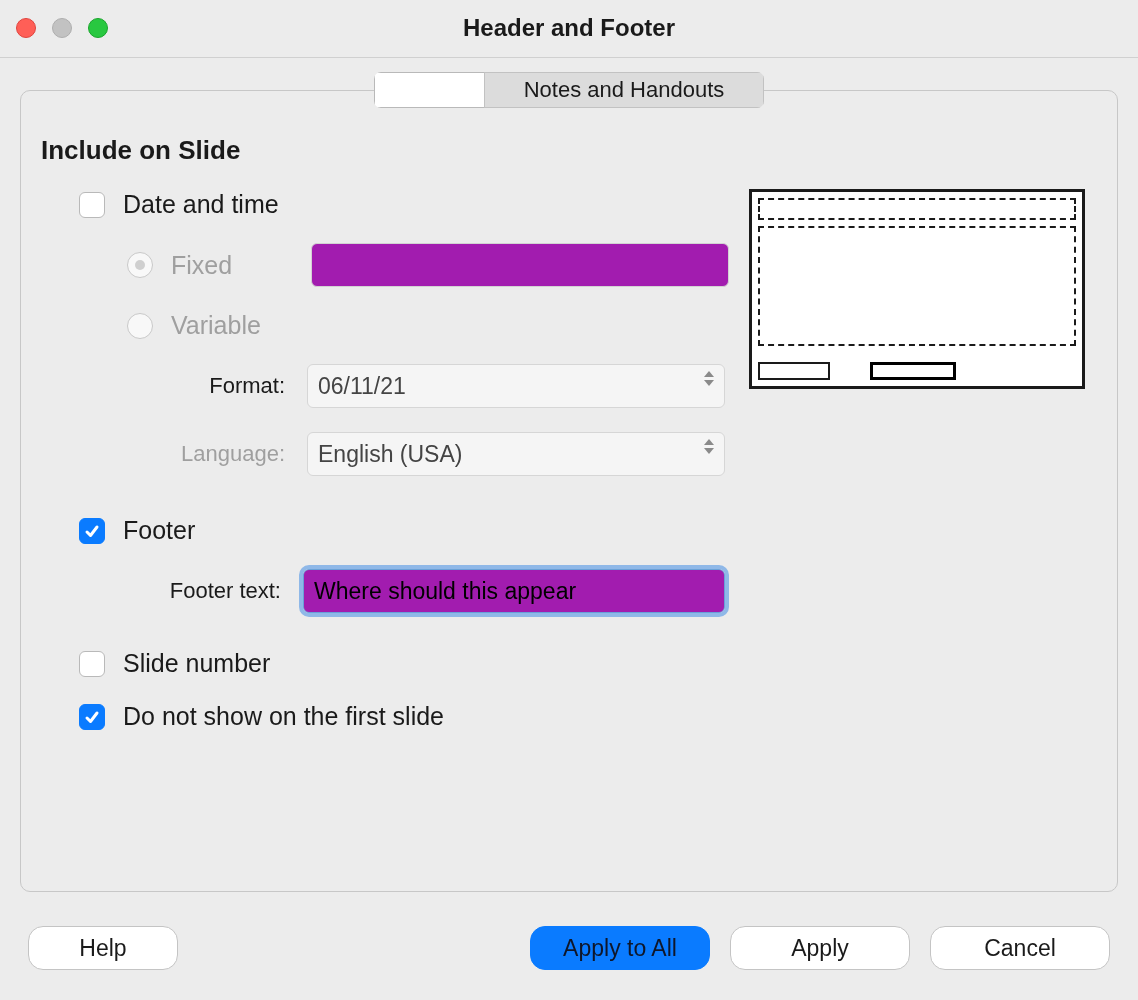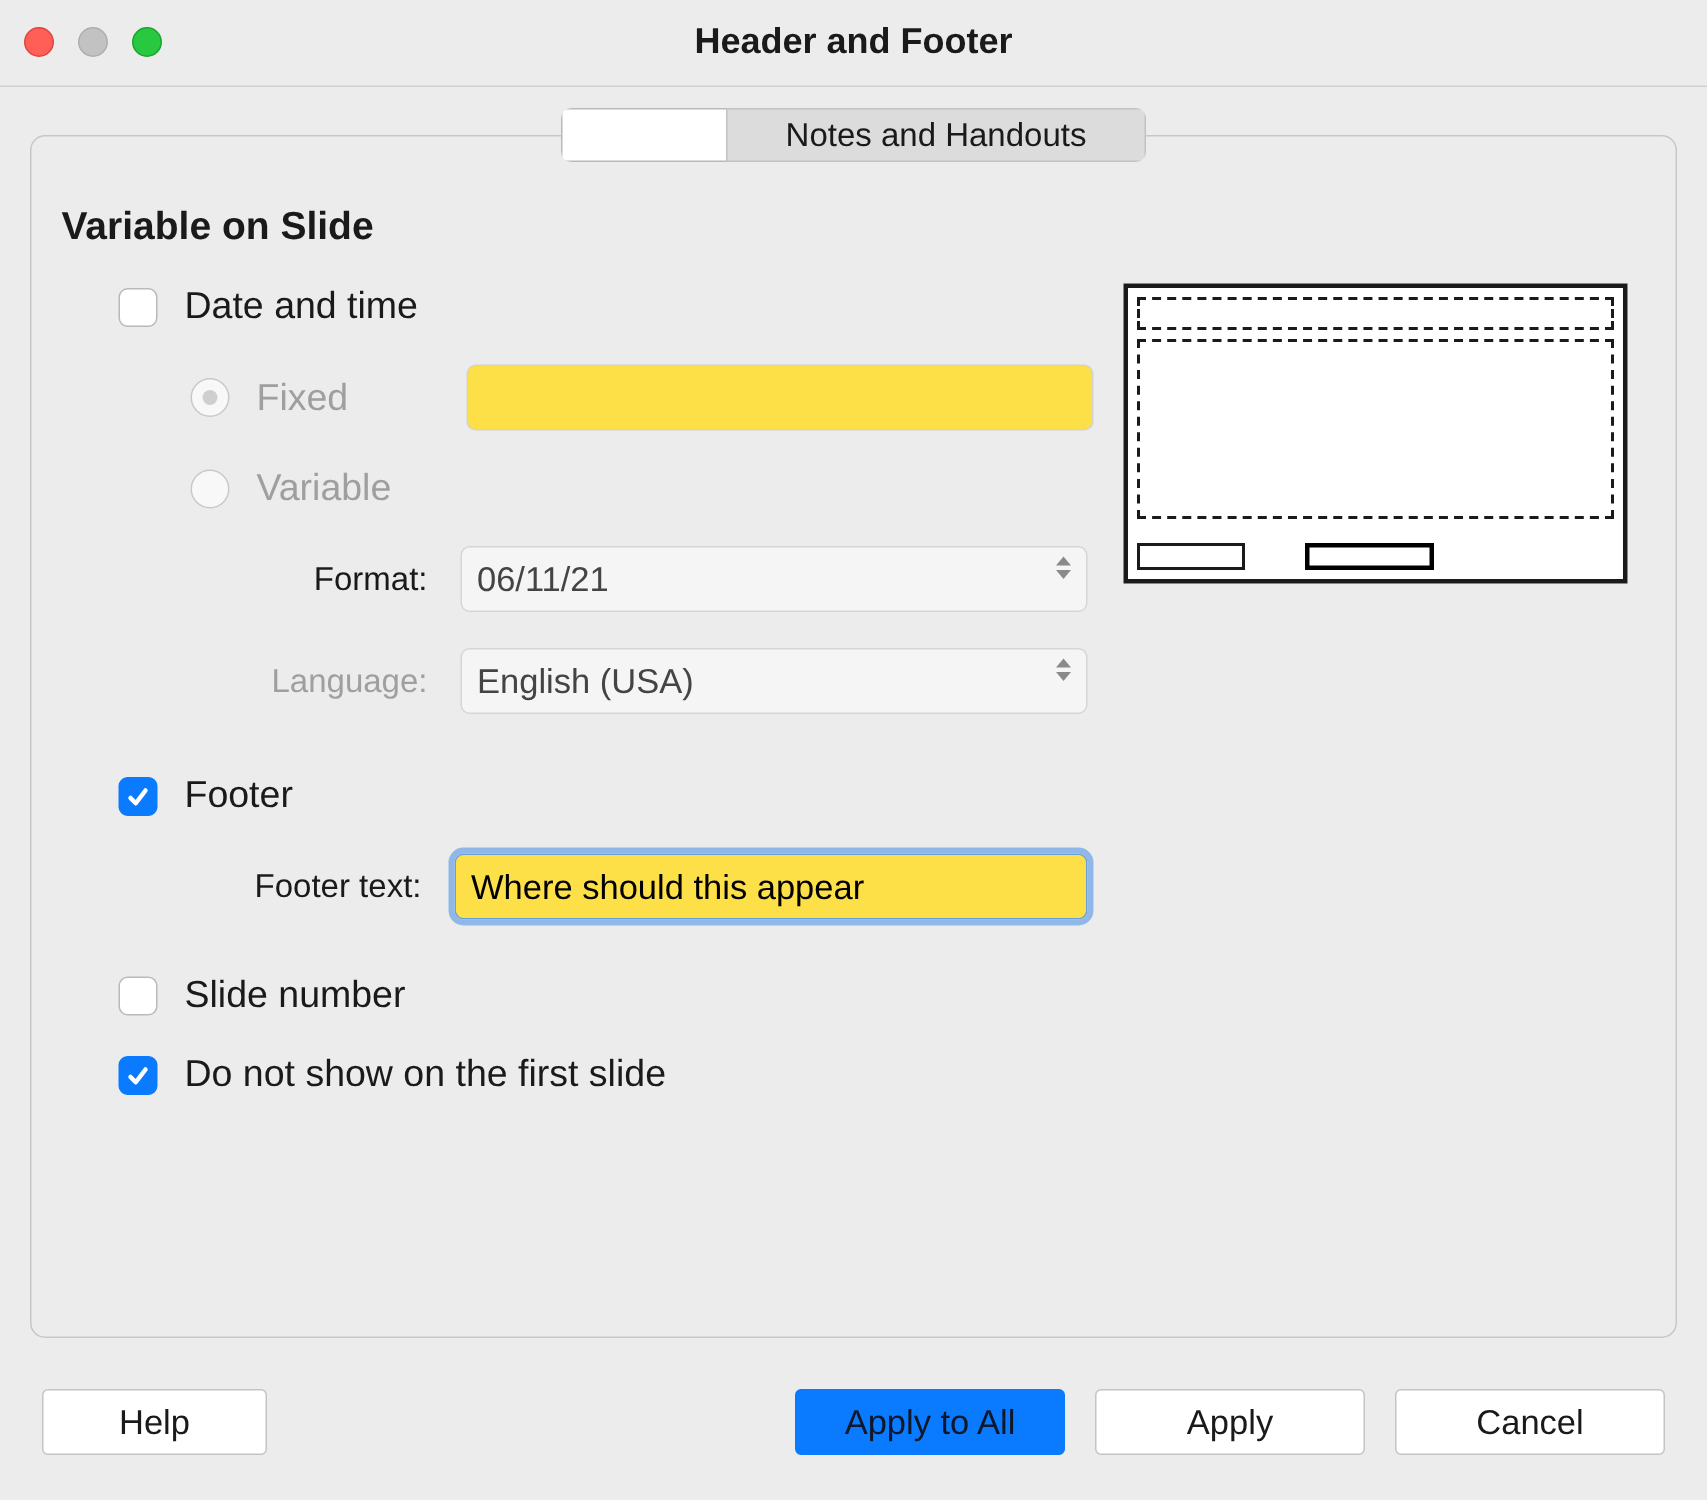--- a/index.html
+++ b/index.html
@@ -159,21 +159,21 @@
     text-align: right;
     width: 270px;
     padding-right: 22px;
   }
   .form-label.muted { color: #9f9f9f; }
 
   .text-input {
     height: 44px;
     border: 1px solid #d2d2d2;
     border-radius: 6px;
-    background: #fde047;
+    background: #a21caf;
     font-size: 23px;
     padding: 0 10px;
     font-family: inherit;
   }
   .text-input.focused {
     outline: 4px solid #8fb8e8;
     border-color: #6aa0d8;
   }
 
   .select {
@@ -235,21 +235,21 @@
   .buttons {
     position: absolute;
     left: 28px;
     right: 28px;
     bottom: 30px;
     display: flex;
     gap: 20px;
   }
   .btn {
     height: 44px;
-    border-radius: 4px;
+    border-radius: 15px;
     border: 1px solid #c4c4c4;
     background: #ffffff;
     font-size: 23px;
     padding: 0 32px;
     display: flex;
     align-items: center;
     justify-content: center;
     min-width: 150px;
   }
   .btn.primary {
@@ -277,21 +277,21 @@
     <div class="seg selected">
       <span></span>
     </div>
     <div class="seg other">
       <span>Notes and Handouts</span>
     </div>
   </div>
 </div>
 
 <div class="content-frame">
-  <div class="section-header">Variable on Slide</div>
+  <div class="section-header">Include on Slide</div>
 
   <div class="row">
     <div class="checkbox"></div>
     <div class="chk-label">Date and time</div>
   </div>
 
   <div class="subrow">
     <div class="radio">
         <div class="dot"></div>
       </div>

